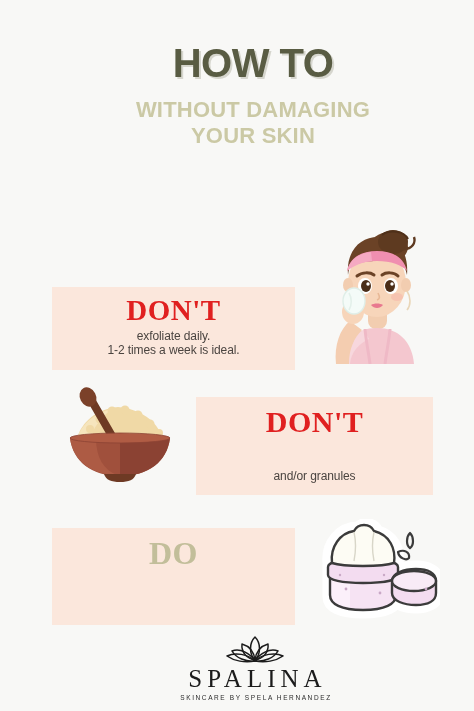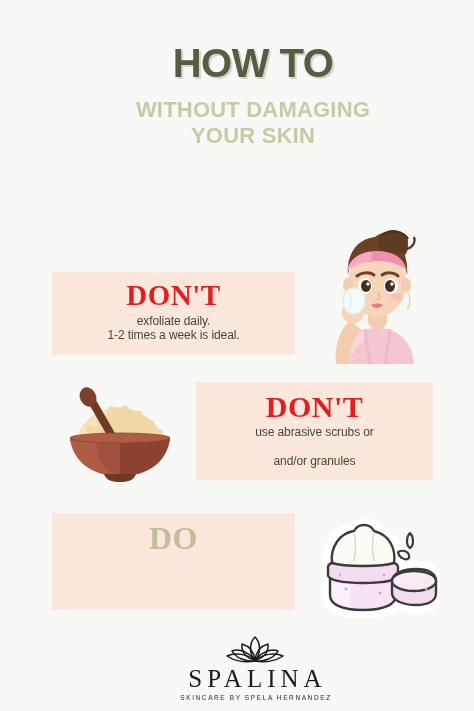--- a/index.html
+++ b/index.html
@@ -45,20 +45,21 @@
   }
   .subtitle .line2 { display: block; }
 
   
   .card {
     position: absolute;
     background: #fbe7dc;
     box-sizing: border-box;
     text-align: center;
     padding: 8px 10px 10px 10px;
+    margin-top: 15px;
   }
   .card-1 { left: 52px;  top: 272px; width: 243px; height: 83px; }
   .card-2 { left: 196px; top: 382px; width: 237px; height: 98px; }
   .card-3 { left: 52px;  top: 513px; width: 243px; height: 97px; }
 
   .card-head {
     font-family: "Liberation Serif", serif;
     font-weight: bold;
     font-size: 29px;
     line-height: 1.1;
@@ -189,21 +190,21 @@
 
     <ellipse cx="38" cy="72" rx="11" ry="13" fill="#f4fbf8"></ellipse>
     <ellipse cx="38" cy="72" rx="11" ry="13" fill="none" stroke="#dfeee8" stroke-width="1.4"></ellipse>
     <path d="M33 64 C36 69 36 76 33 81" stroke="#e3f0ea" stroke-width="1.6" fill="none"></path>
   </svg>
 </div>
 
 <div class="card card-2">
   <div class="card-head head-dont">DON'T</div>
   <div class="card-body">
-    <span>use abrasive scrubs or</span><br>
+    <br>
     <br>
     <span>and/or granules</span>
   </div>
 </div>
 
 <div class="illo illo-bowl">
   <svg width="116" height="100" viewBox="0 0 116 100" xmlns="http://www.w3.org/2000/svg">
 
     <path d="M15 56 C20 40 34 27 56 25 C78 27 94 38 101 56 Z" fill="#f0d9a6"></path>
     <path d="M15 56 C20 42 32 31 50 27 C41 34 32 44 28 56 Z" fill="#f6e5bd"></path>

